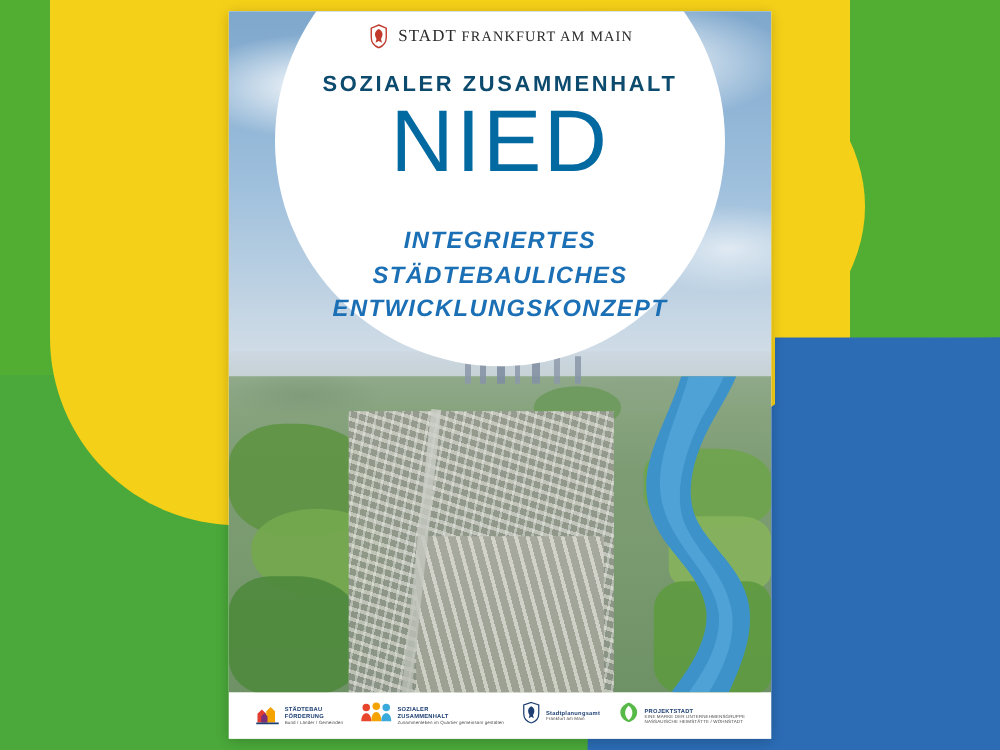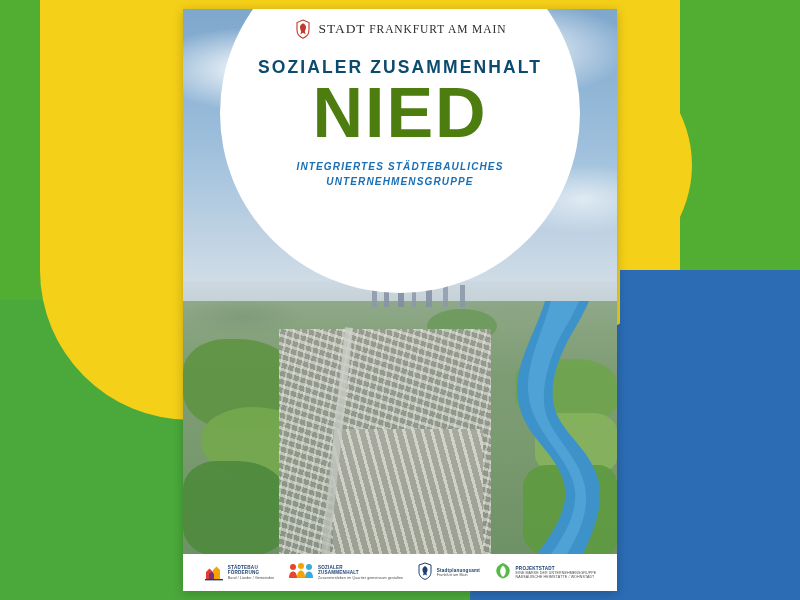--- a/index.html
+++ b/index.html
@@ -214,28 +214,28 @@
   .eagle { display:block; }
   .kicker {
     font-size: 17.5px;
     font-weight: bold;
     letter-spacing: 2.1px;
     color: #0c4a6e;
     margin: 0 0 2px 0;
   }
   .title {
     font-size: 70px;
-    font-weight: bold;
+    font-weight: normal;
     letter-spacing: 2px;
-    color: #4d7c0f;
+    color: #0369a1;
     line-height: .96;
-    margin: 0 0 13px 0;
+    margin: 0 0 32px 0;
   }
   .subtitle {
-    font-size: 10px;
+    font-size: 19px;
     font-style: italic;
     font-weight: bold;
     letter-spacing: 1.15px;
     color: #1b6fb5;
     line-height: 1.45;
     margin: 0;
   }
 
   
   .logobar {
@@ -327,21 +327,21 @@
             <span class="crest-text">
               <span class="big">STADT</span>
               <span>FRANKFURT AM MAIN</span>
             </span>
           </div>
 
           <p class="kicker">SOZIALER ZUSAMMENHALT</p>
           <h1 class="title">NIED</h1>
           <p class="subtitle">
             <span>INTEGRIERTES STÄDTEBAULICHES</span><br>
-            <span>UNTERNEHMENSGRUPPE</span>
+            <span>ENTWICKLUNGSKONZEPT</span>
           </p>
         </div>
       </div>
     </div>
 
     <div class="logobar">
 
       <div class="logo">
         <span class="mark">
           <svg width="20" height="20" viewBox="0 0 20 20">

